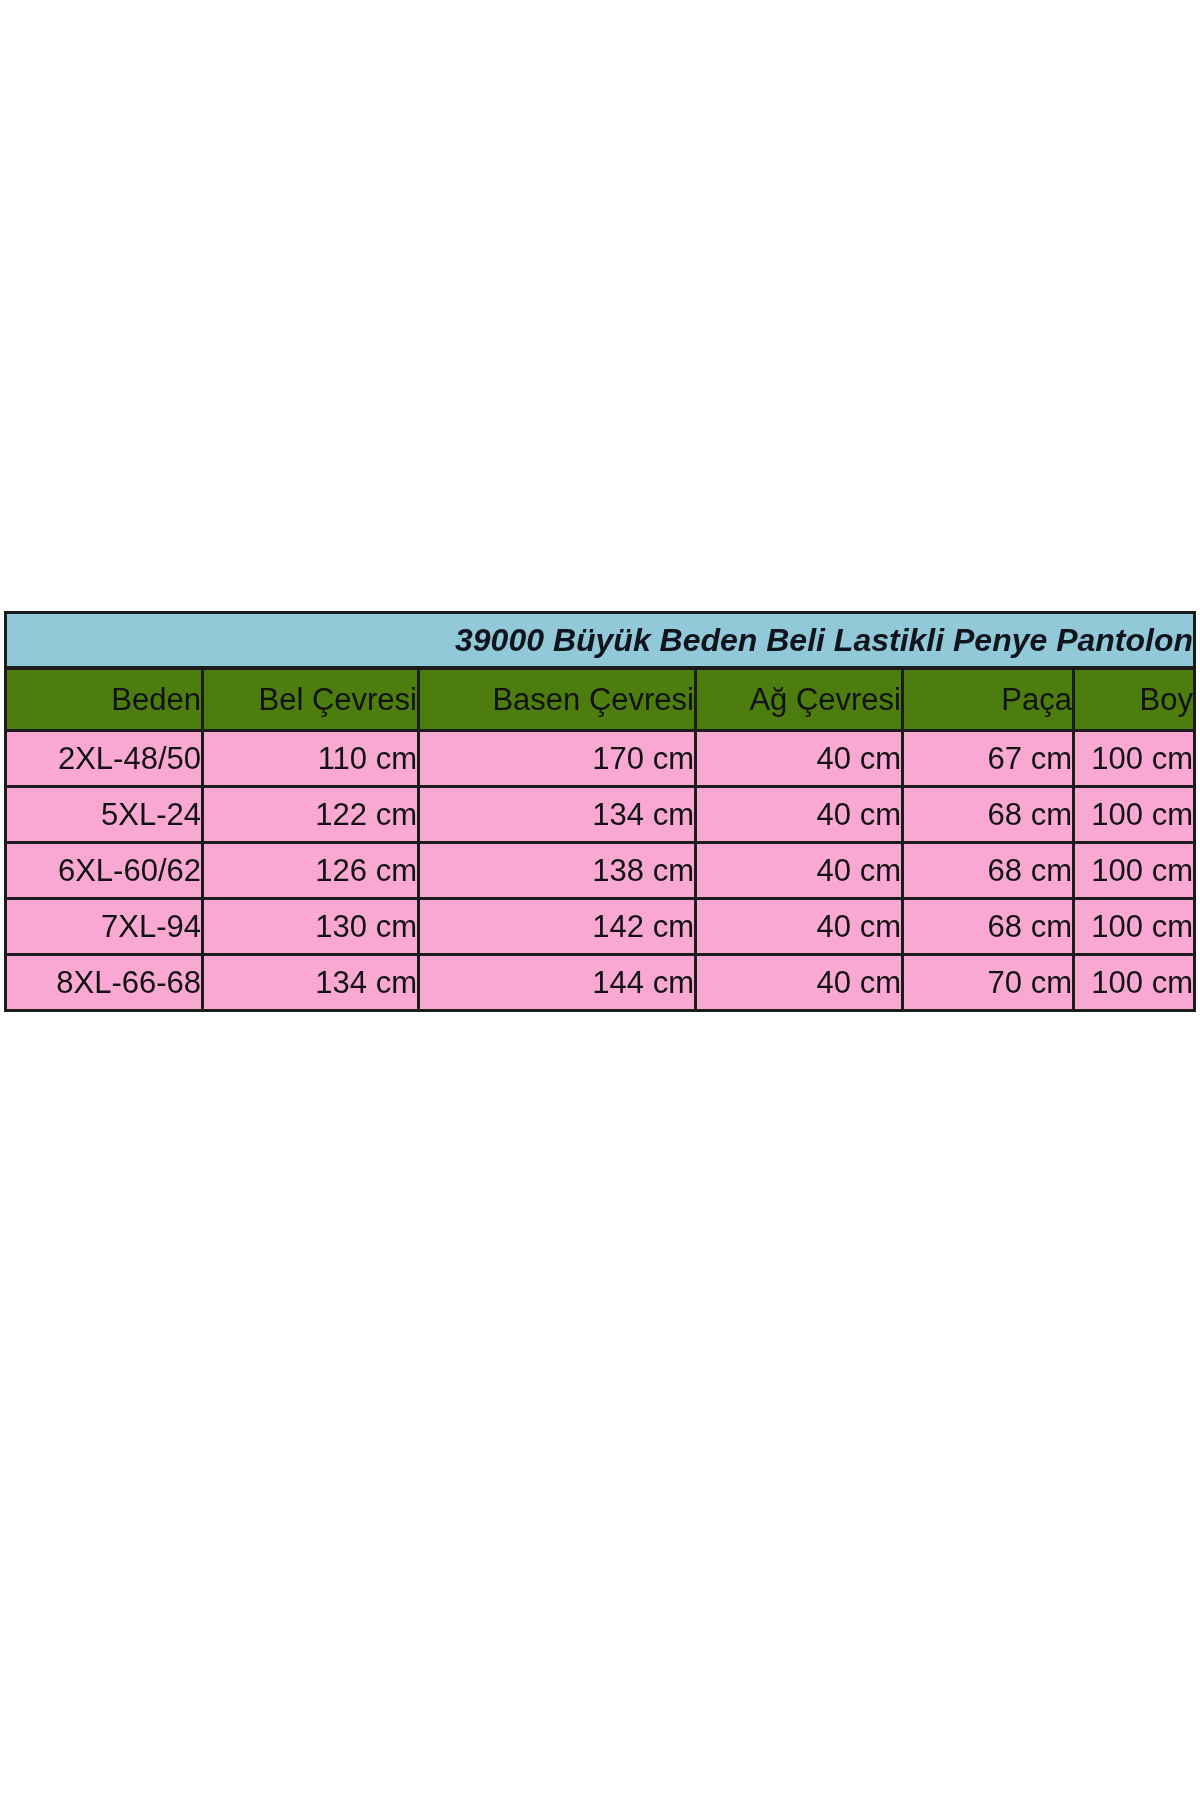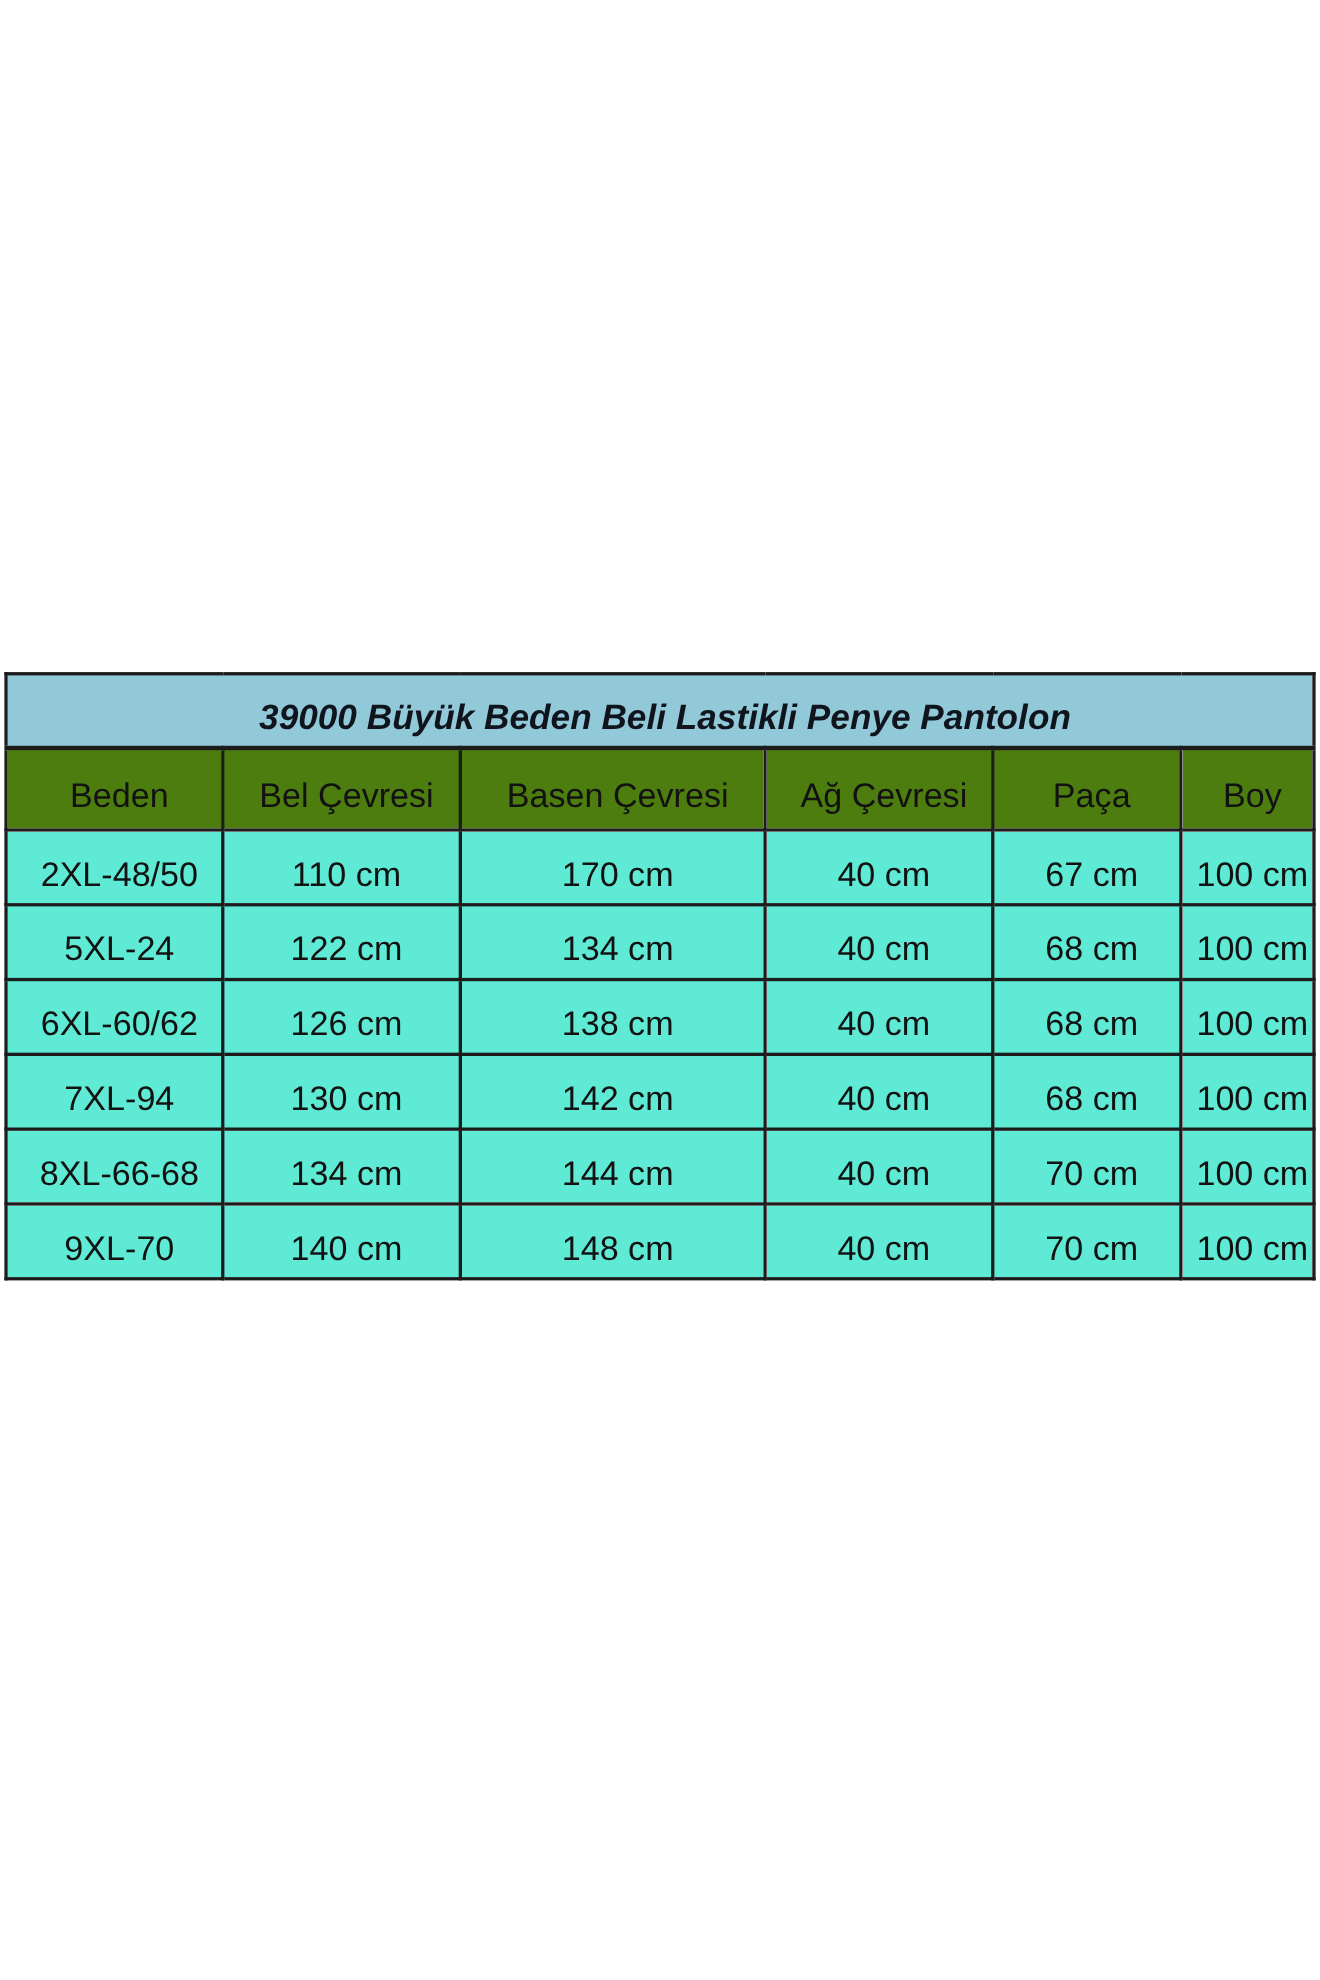--- a/index.html
+++ b/index.html
@@ -21,22 +21,22 @@
     position: absolute;
     left: 4px;
     top: 611px;
     width: 1189px;
     border-collapse: collapse;
     table-layout: fixed;
   }
   table.size-table th,
   table.size-table td {
     border: 3px solid #1c1c1c;
-    padding: 12px 0 0 9px;
-    text-align: center;
+    padding: 0 0 0 9px;
+    text-align: right;
     vertical-align: middle;
     font-size: 31px;
     color: #121212;
     white-space: nowrap;
     overflow: hidden;
   }
   tr.title-row th {
     background: #92c9d9;
     font-weight: bold;
     font-style: italic;
@@ -44,21 +44,21 @@
     color: #10141c;
     height: 52px;
     border-bottom: 4px solid #1c1c1c;
   }
   tr.header-row th {
     background: #4d7c0f;
     font-weight: normal;
     height: 59px;
   }
   tbody td {
-    background: #5eead4;
+    background: #f9a8d4;
     height: 53px;
   }
 </style>
 </head>
 <body>
 
 <div class="page">
   <table class="size-table">
     <colgroup>
       <col style="width:197px">
@@ -115,23 +115,15 @@
           <td>100 cm</td>
         </tr>
         <tr>
           <td>8XL-66-68</td>
           <td>134 cm</td>
           <td>144 cm</td>
           <td>40 cm</td>
           <td>70 cm</td>
           <td>100 cm</td>
         </tr>
-        <tr>
-          <td>9XL-70</td>
-          <td>140 cm</td>
-          <td>148 cm</td>
-          <td>40 cm</td>
-          <td>70 cm</td>
-          <td>100 cm</td>
-        </tr>
       </tbody>
   </table>
 </div>
 
 </body></html>

